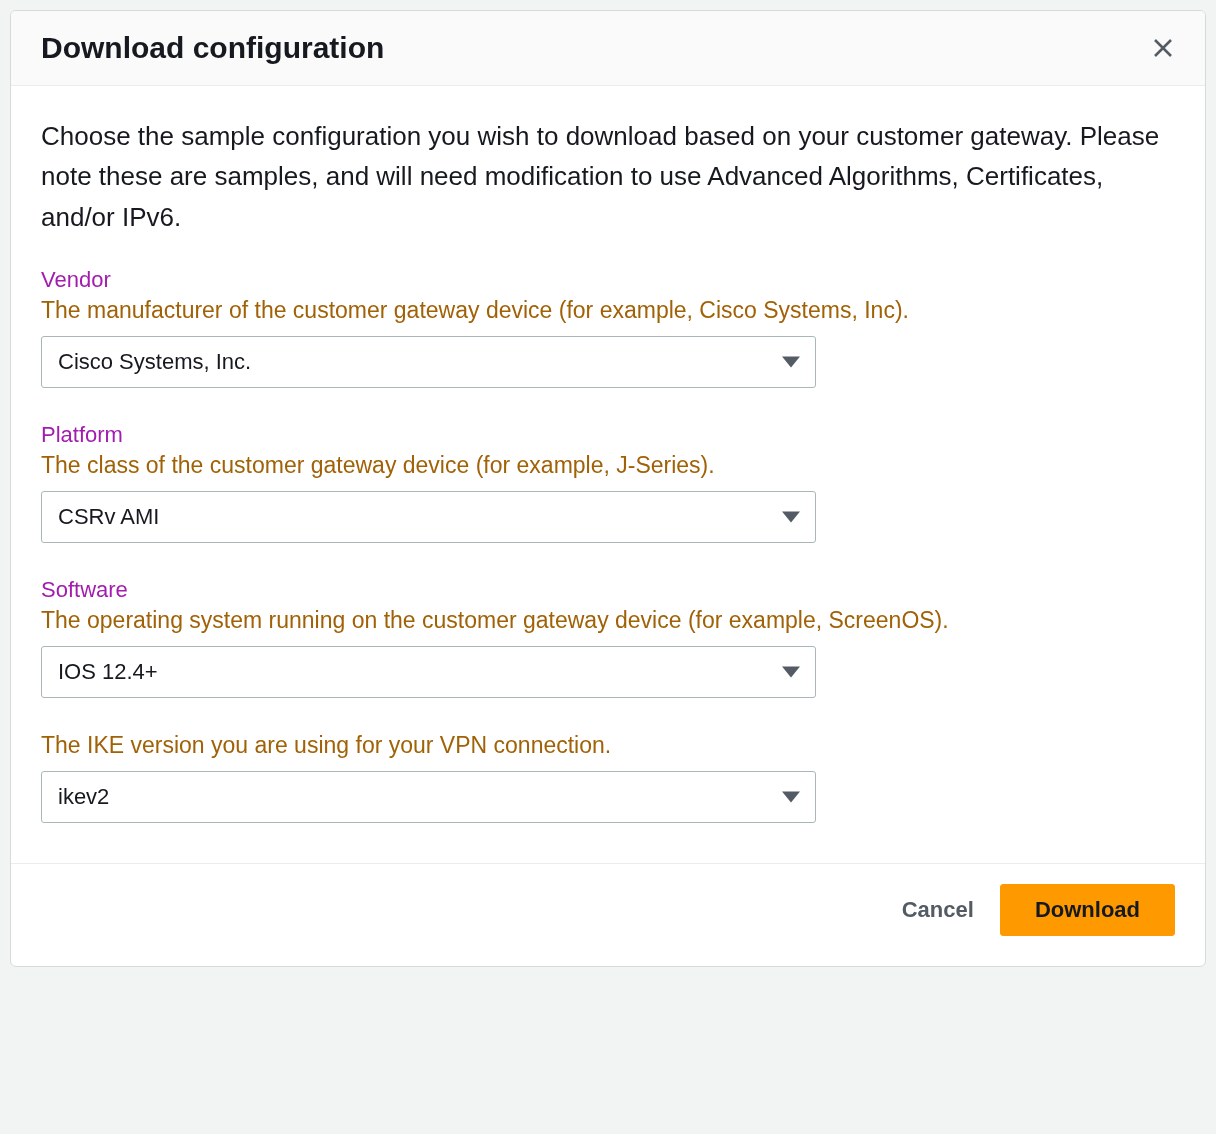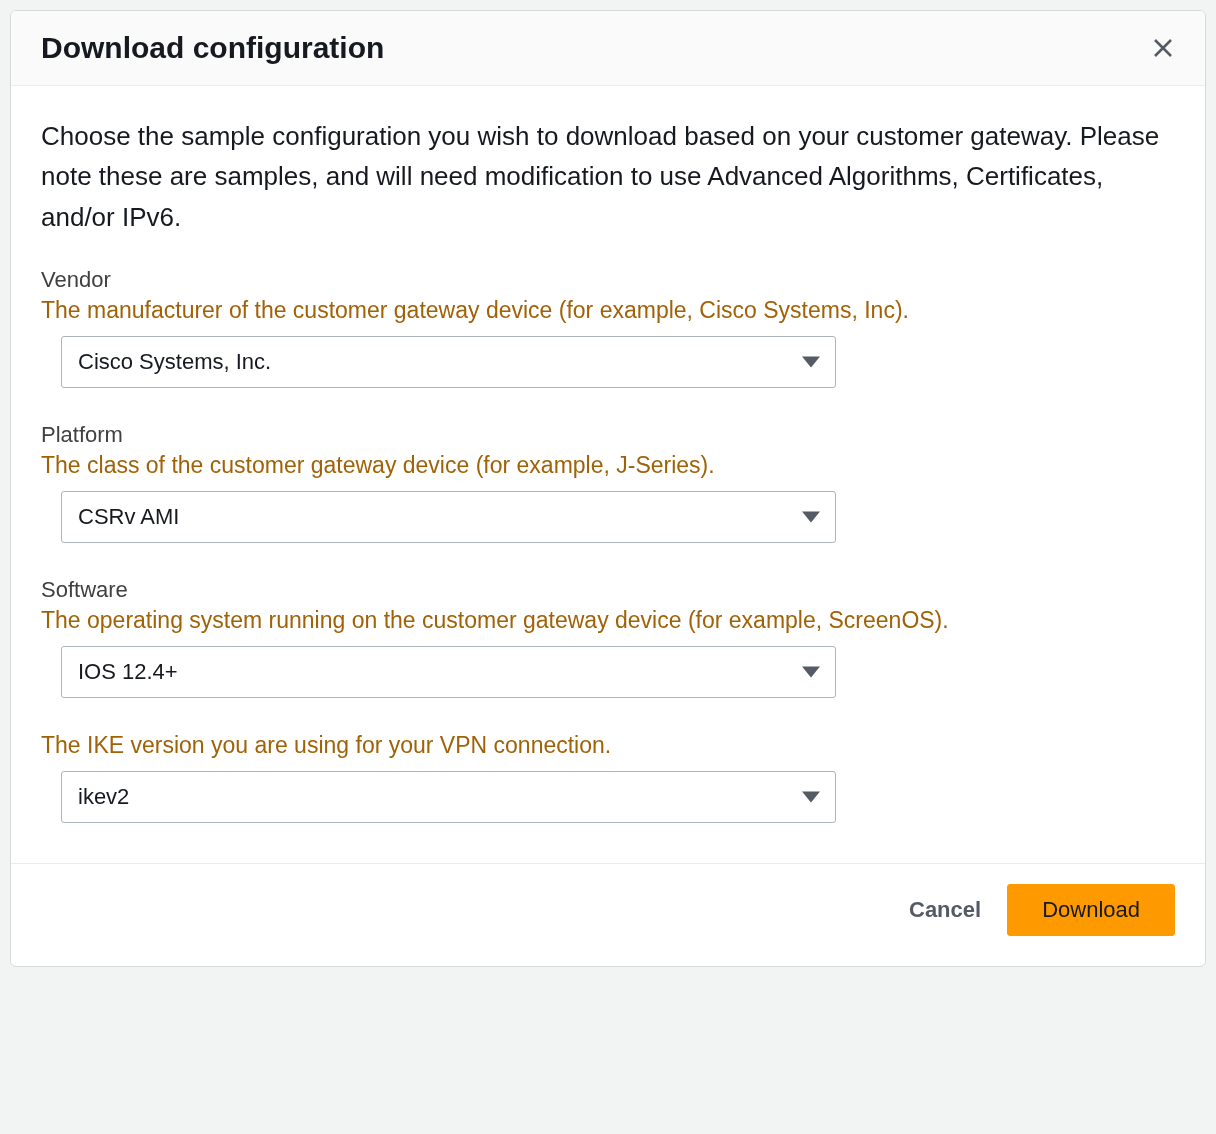--- a/index.html
+++ b/index.html
@@ -67,36 +67,35 @@
       margin-bottom: 34px;
     }
     
     .form-group:last-child {
       margin-bottom: 0;
     }
     
     .form-label {
       font-size: 22px;
       font-weight: 400;
-      color: #404040;
+      color: #a21caf;
       display: block;
       margin-bottom: 4px;
     }
     
     .form-hint {
       font-size: 23px;
       color: #a16207;
       display: block;
       margin-bottom: 12px;
     }
     
     .select-wrapper {
       position: relative;
       width: 775px;
-      margin-left: 20px;
     }
     
     .select-field {
       width: 100%;
       padding: 12px 48px 12px 16px;
       font-size: 22px;
       color: #16191f;
       background: #ffffff;
       border: 1px solid #aab7b8;
       border-radius: 3px;
@@ -136,21 +135,21 @@
       cursor: pointer;
       padding: 12px 4px;
       font-family: inherit;
     }
     
     .btn-primary {
       background: #ff9900;
       border: 1px solid #ff9900;
       color: #16191f;
       font-size: 22px;
-      font-weight: 400;
+      font-weight: 700;
       padding: 12px 34px;
       border-radius: 3px;
       cursor: pointer;
       font-family: inherit;
     }
   </style>
 </head>
 <body>
 
 <div class="modal">

